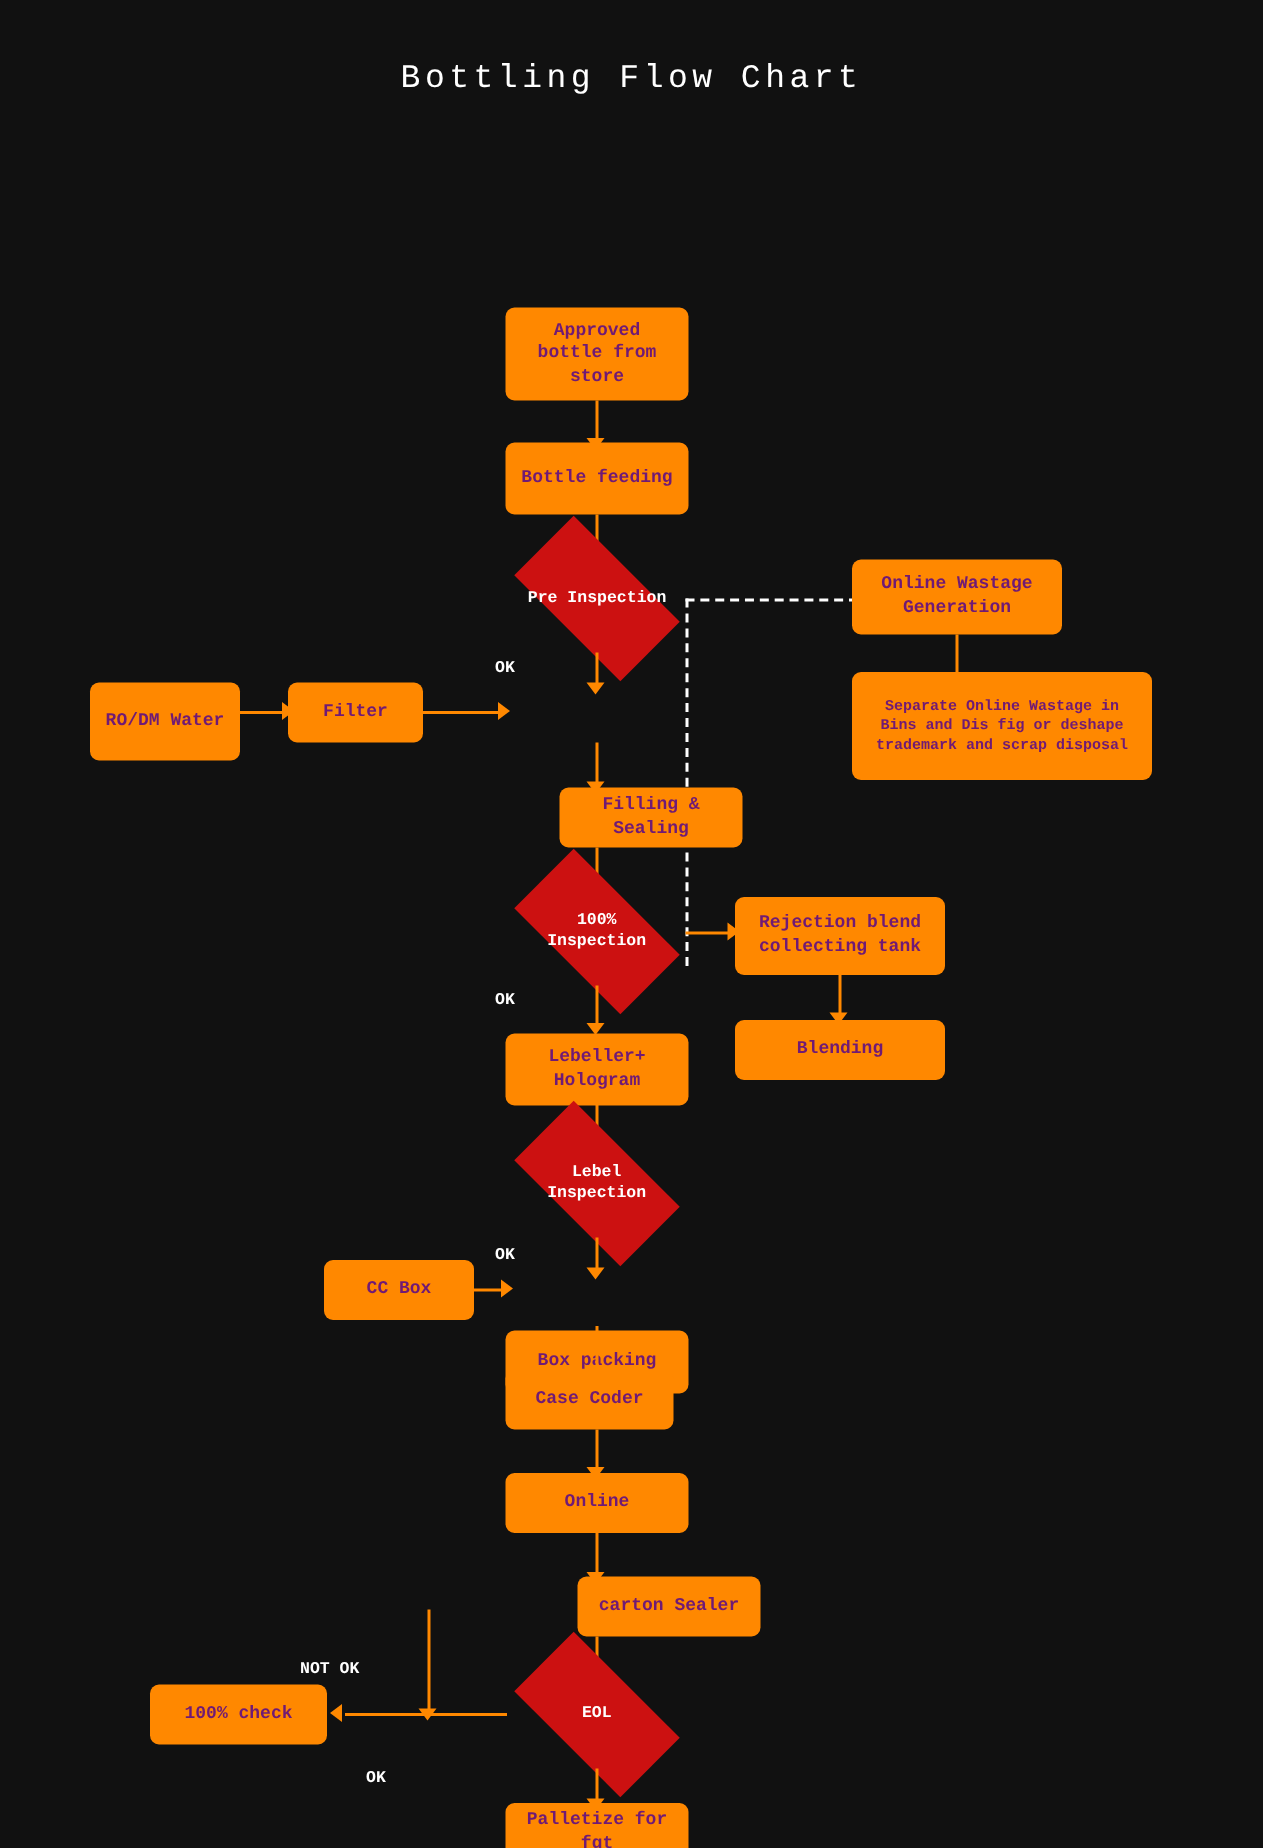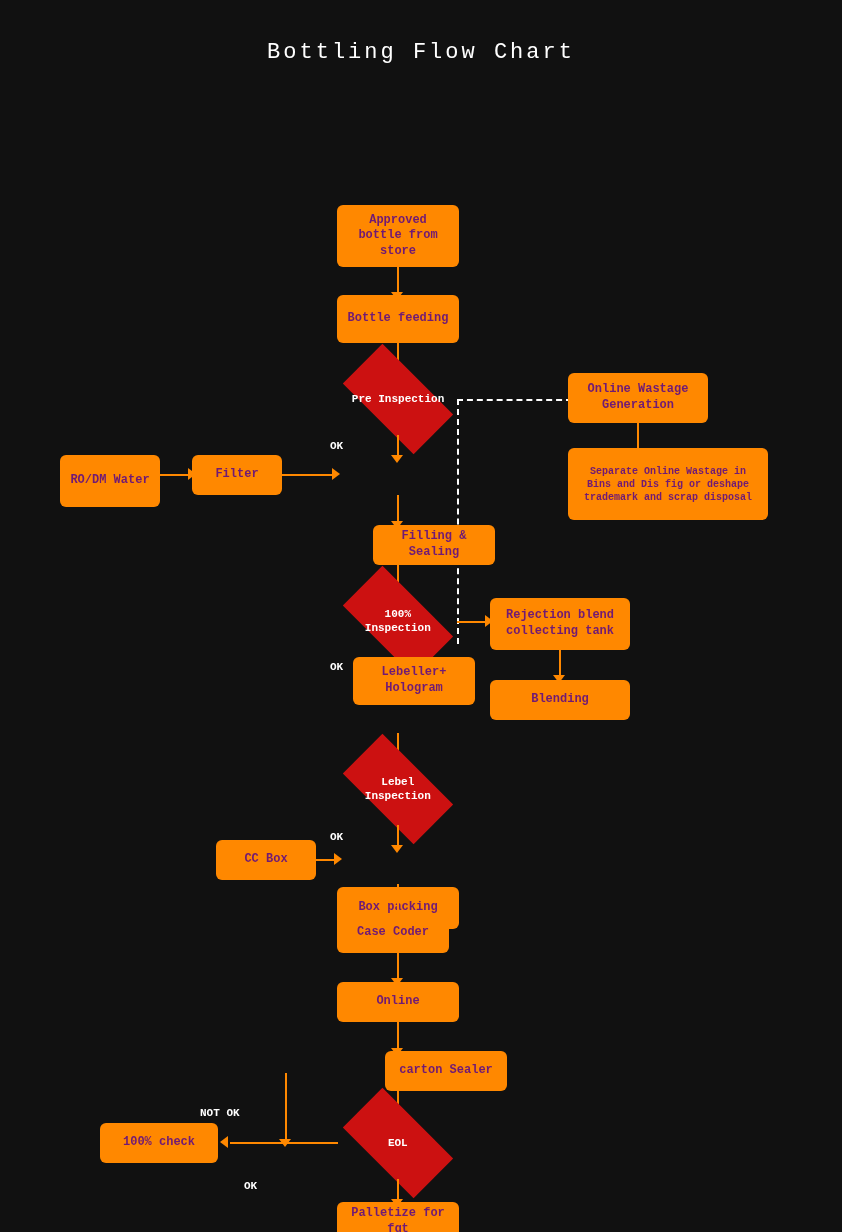--- a/index.html
+++ b/index.html
@@ -190,21 +190,21 @@
   <div class="arrow v" style="left:559px; top:565px; height:28px;"></div>
   <div class="arrowhead-down" style="left:553px; top:590px;"></div>
 
   <div class="box" style="left:490px; top:595px; width:140px; height:40px;">Blending</div>
 
   <div class="label-ok" style="left:330px; top:576px;">OK</div>
 
   <div class="arrow v" style="left:397px; top:572px; height:28px;"></div>
   <div class="arrowhead-down" style="left:391px; top:597px;"></div>
 
-  <div class="box" style="left:337px; top:572px; width:122px; height:48px;margin-left:16px;">Lebeller+ Hologram</div>
+  <div class="box" style="left:337px; top:604px; width:122px; height:48px;">Lebeller+ Hologram</div>
 
   <div class="arrow v" style="left:397px; top:648px; height:28px;"></div>
   <div class="arrowhead-down" style="left:391px; top:673px;"></div>
 
   <div class="diamond-wrap" style="left:340px; top:668px; width:116px; height:72px;">
     <div class="diamond">
       <span class="diamond-label">Lebel Inspection</span>
     </div>
   </div>
 

